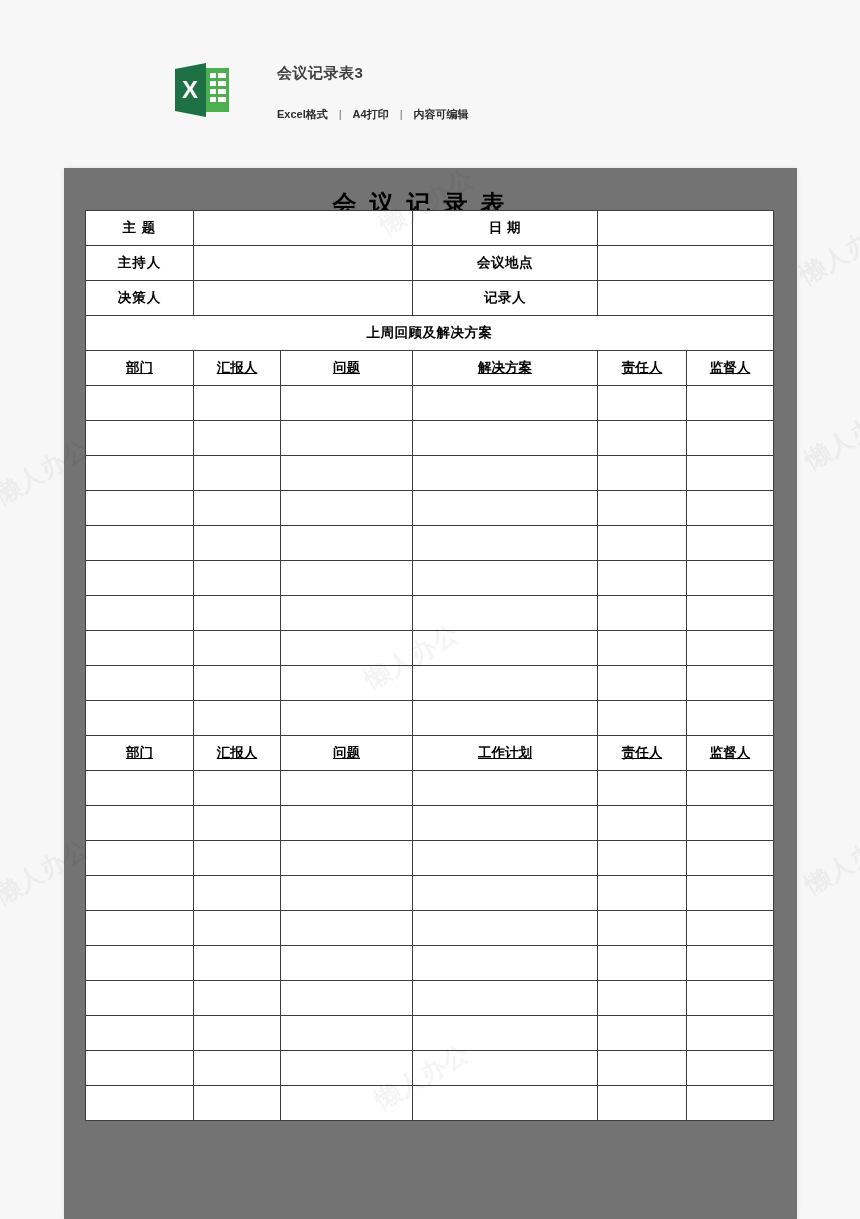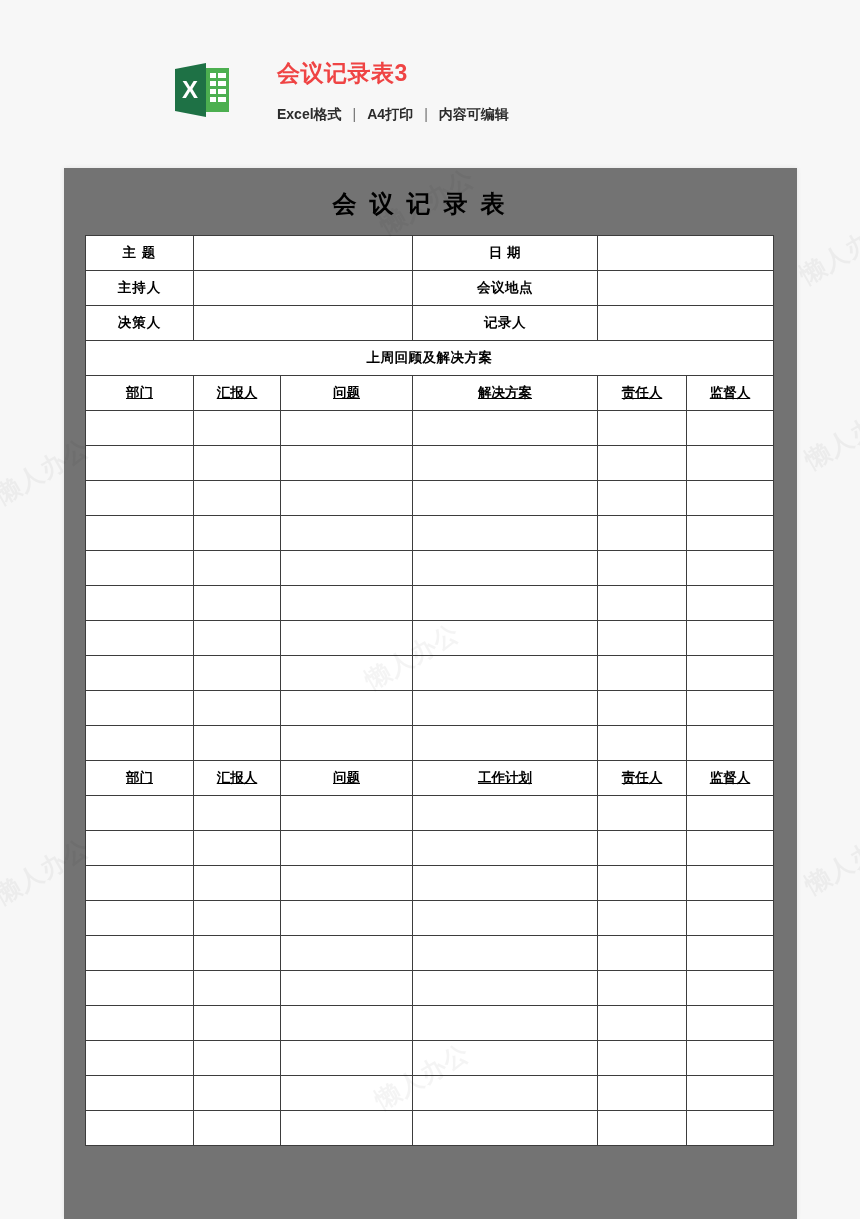--- a/index.html
+++ b/index.html
@@ -49,31 +49,31 @@
     top: 61px;
     width: 58px;
     height: 58px;
   }
   .xls-logo svg { display: block; }
 
   .doc-title {
     position: absolute;
     left: 277px;
     top: 58px;
-    font-size: 23px;
+    font-size: 15px;
     font-weight: 700;
-    color: #ef4444;
+    color: #404040;
     letter-spacing: 0.5px;
     line-height: 30px;
   }
   .doc-sub {
     position: absolute;
     left: 277px;
     top: 104px;
-    font-size: 14px;
+    font-size: 11px;
     font-weight: 700;
     color: #2b2b2b;
     line-height: 20px;
     white-space: nowrap;
   }
   .doc-sub .sep {
     color: #6e6e6e;
     font-weight: 500;
     padding: 0 11px;
   }
@@ -101,21 +101,21 @@
     letter-spacing: 13px;
     color: #000;
     text-indent: 13px;
     font-family: "Liberation Sans", "DejaVu Sans", sans-serif;
   }
 
   
   table.grid {
     position: absolute;
     left: 21px;
-    top: 67px;
+    top: 42px;
     width: 688px;
     border-collapse: collapse;
     table-layout: fixed;
   }
   table.grid td {
     border: 1.5px solid #3d3d3d;
     padding: 0;
     text-align: center;
     vertical-align: middle;
     font-size: 13.5px;

